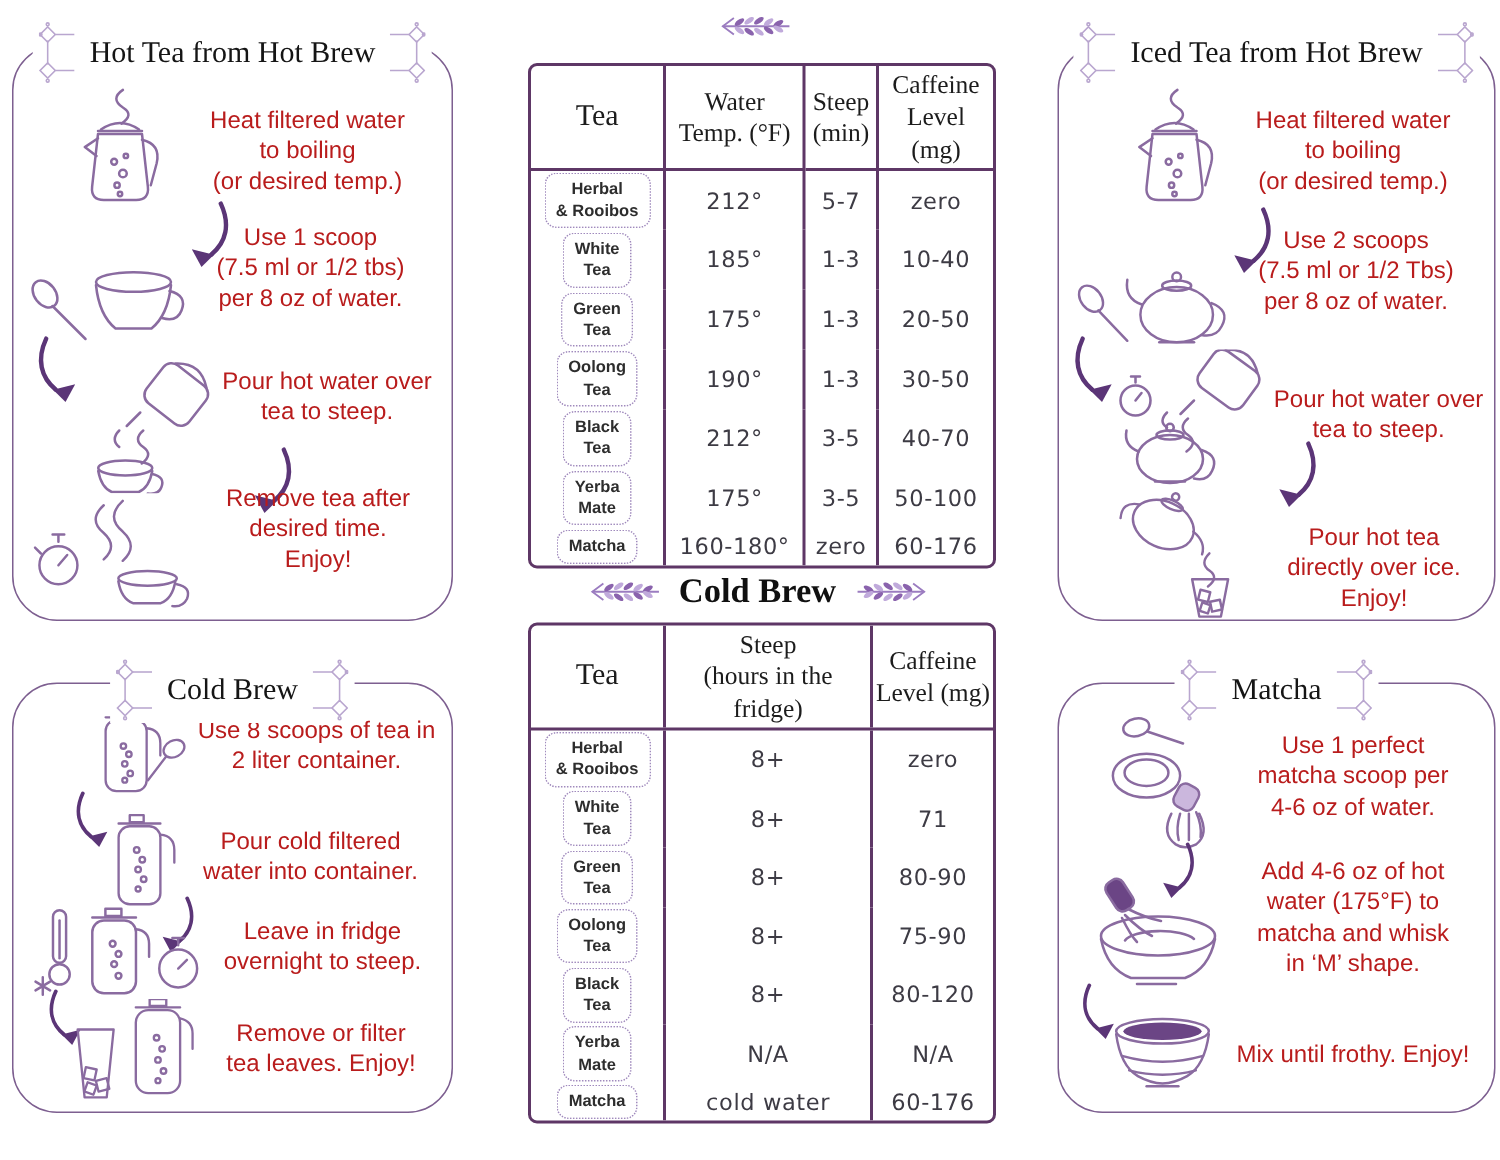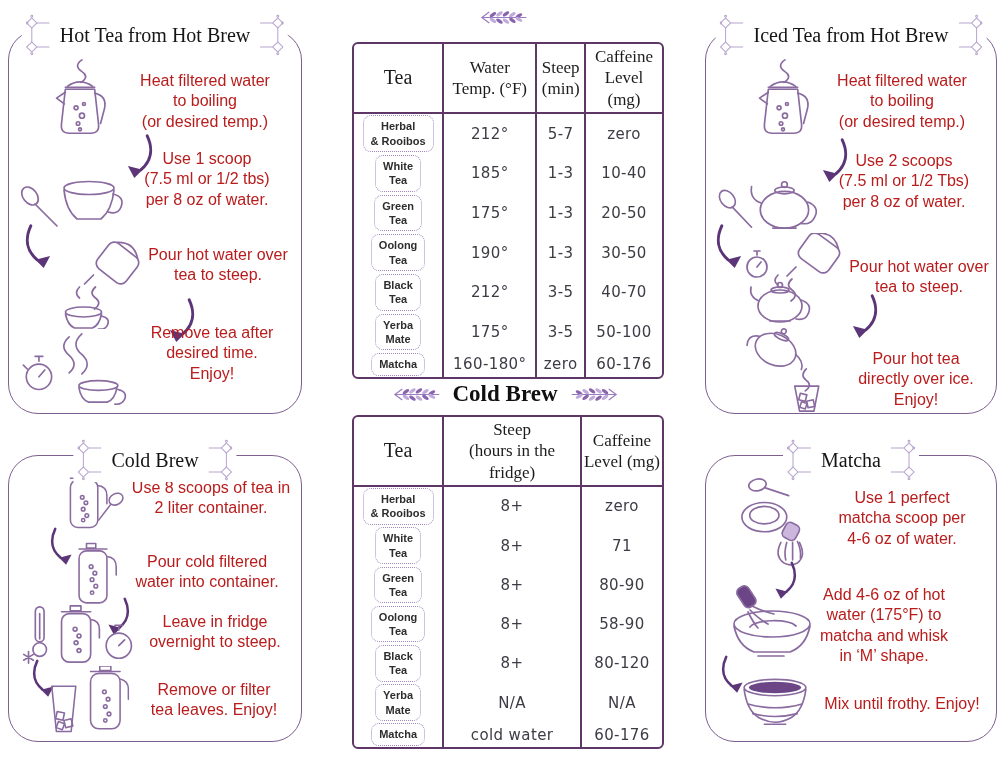--- a/index.html
+++ b/index.html
@@ -491,21 +491,21 @@
       <tr>
         <td><span class="chip">Green
 Tea</span></td>
         <td>8+</td>
         <td>80-90</td>
       </tr>
       <tr>
         <td><span class="chip">Oolong
 Tea</span></td>
         <td>8+</td>
-        <td>58-90</td>
+        <td>75-90</td>
       </tr>
       <tr>
         <td><span class="chip">Black
 Tea</span></td>
         <td>8+</td>
         <td>80-120</td>
       </tr>
       <tr>
         <td><span class="chip">Yerba
 Mate</span></td>
@@ -602,21 +602,21 @@
 
     <svg class="arrow" style="left:64px;top:104px;width:28px;height:40px;" viewBox="0 0 36 50">
         <use href="#sym-arrow"></use>
       </svg>
 
     <div class="step-icon" style="left:14px;top:126px;width:96px;height:80px;">
       <svg class="art" viewBox="0 0 96 80">
           <use href="#sym-whisk-bowl"></use>
         </svg>
       </div>
-    <div class="step-text" style="left:92px;top:116px;width:172px;margin-top:13px;">Add 4-6 oz of hot
+    <div class="step-text" style="left:110px;top:116px;width:172px;">Add 4-6 oz of hot
 water (175°F) to
 matcha and whisk
 in ‘M’ shape.</div>
 
     <svg class="arrow flip" style="left:14px;top:198px;width:28px;height:40px;" viewBox="0 0 36 50">
         <use href="#sym-arrow"></use>
       </svg>
 
     <div class="step-icon" style="left:28px;top:218px;width:82px;height:56px;">
       <svg class="art" viewBox="0 0 84 58">

